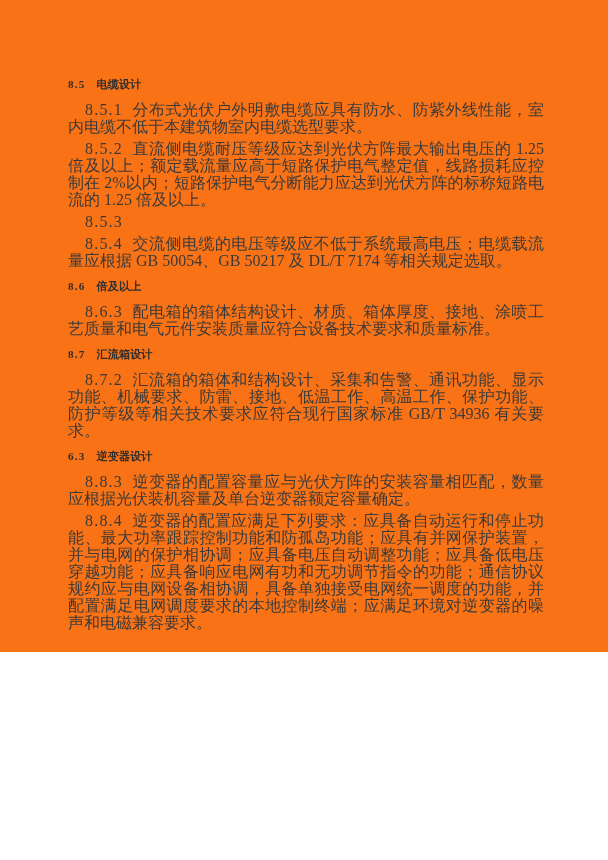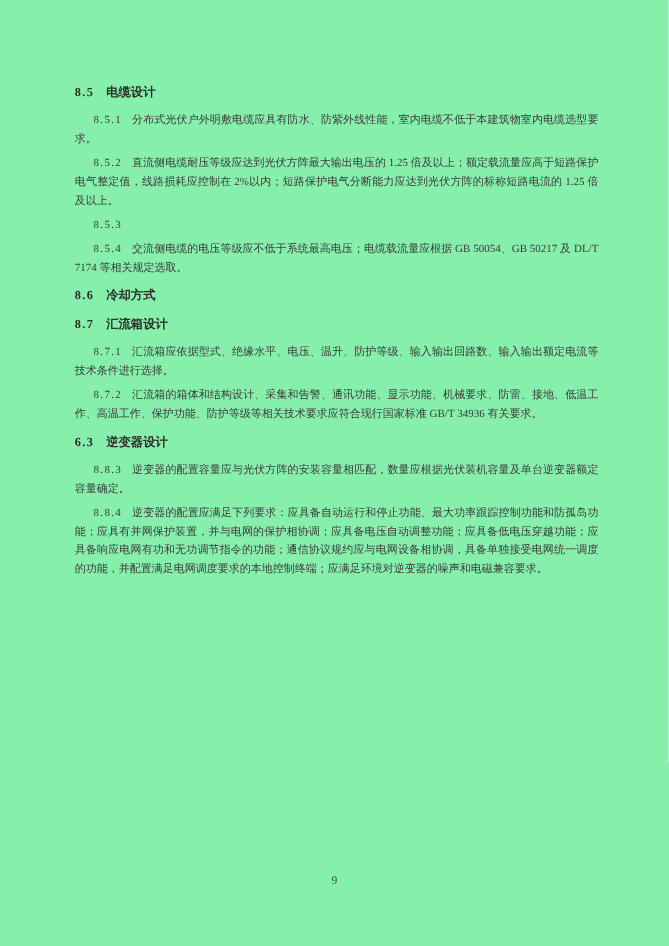--- a/index.html
+++ b/index.html
@@ -3,22 +3,22 @@
 <meta charset="utf-8">
 <style>
   html, body {
     margin: 0;
     padding: 0;
     background: #ffffff;
   }
   .page {
     position: relative;
     width: 608px;
-    height: 860px;
-    background: #86efac;
+    height: 652px;
+    background: #f97316;
     font-family: "Liberation Serif", "DejaVu Serif", serif;
     color: #3a3a3a;
     overflow: hidden;
   }
   .content {
     position: absolute;
     left: 68px;
     top: 76px;
     width: 476px;
   }
@@ -29,21 +29,21 @@
     color: #2d2d2d;
     line-height: 17px;
     margin: 9px 0 8px 0;
   }
   .doc-section:first-child .section-heading { margin-top: 0; }
   .sec-num {
     letter-spacing: 1.2px;
     margin-right: 11px;
   }
   .clause {
-    font-size: 10px;
+    font-size: 16px;
     line-height: 17px;
     margin: 4px 0 5px 0;
     text-align: justify;
     text-indent: 17px;
   }
   .clause-num {
     letter-spacing: 1.2px;
     margin-right: 9px;
     white-space: nowrap;
   }
@@ -76,31 +76,31 @@
       <p class="clause">
         <span class="clause-num">8.5.3</span><span></span>
       </p>
       <p class="clause">
         <span class="clause-num">8.5.4</span><span>交流侧电缆的电压等级应不低于系统最高电压；电缆载流量应根据 GB 50054、GB 50217 及 DL/T 7174 等相关规定选取。</span>
       </p>
     </div>
 
     <div class="doc-section">
       <div class="section-heading">
-        <span class="sec-num">8.6</span><span>冷却方式</span>
+        <span class="sec-num">8.6</span><span>倍及以上</span>
       </div>
+      <p class="clause">
+        <span class="clause-num">8.6.3</span><span>配电箱的箱体结构设计、材质、箱体厚度、接地、涂喷工艺质量和电气元件安装质量应符合设备技术要求和质量标准。</span>
+      </p>
     </div>
 
     <div class="doc-section">
       <div class="section-heading">
         <span class="sec-num">8.7</span><span>汇流箱设计</span>
       </div>
-      <p class="clause">
-        <span class="clause-num">8.7.1</span><span>汇流箱应依据型式、绝缘水平、电压、温升、防护等级、输入输出回路数、输入输出额定电流等技术条件进行选择。</span>
-      </p>
       <p class="clause">
         <span class="clause-num">8.7.2</span><span>汇流箱的箱体和结构设计、采集和告警、通讯功能、显示功能、机械要求、防雷、接地、低温工作、高温工作、保护功能、防护等级等相关技术要求应符合现行国家标准 GB/T 34936 有关要求。</span>
       </p>
     </div>
 
     <div class="doc-section">
       <div class="section-heading">
         <span class="sec-num">6.3</span><span>逆变器设计</span>
       </div>
       <p class="clause">

